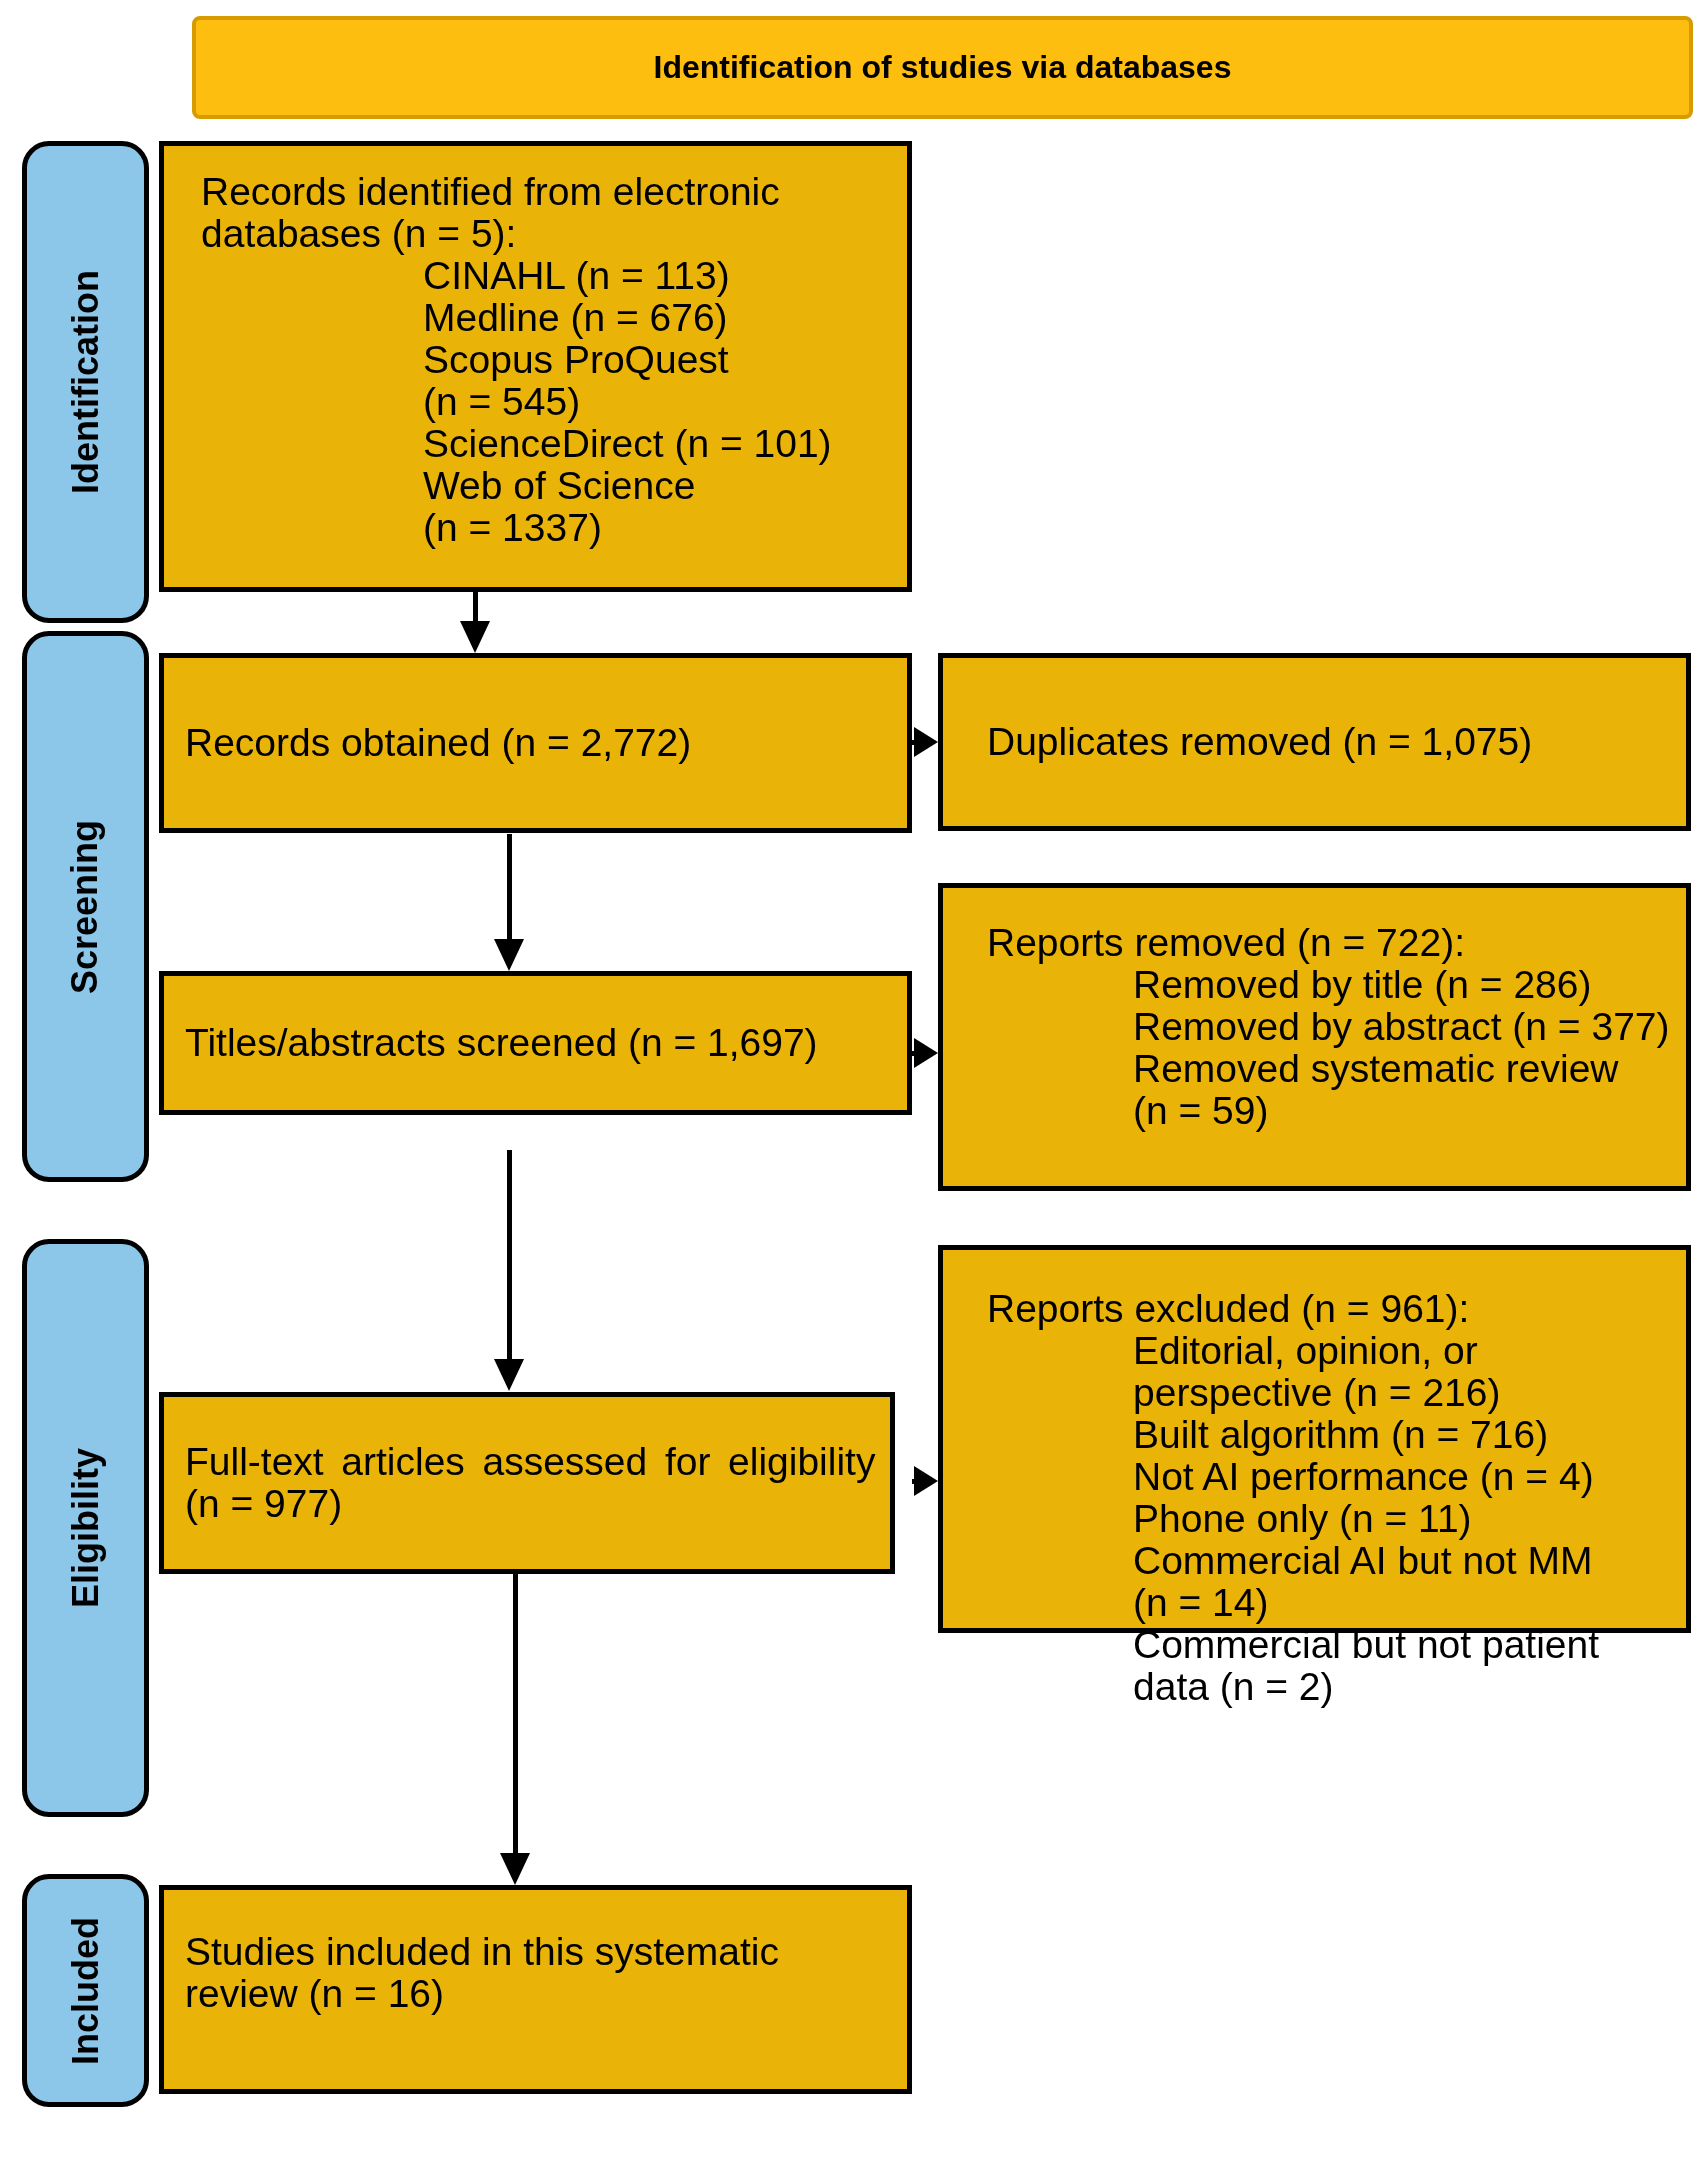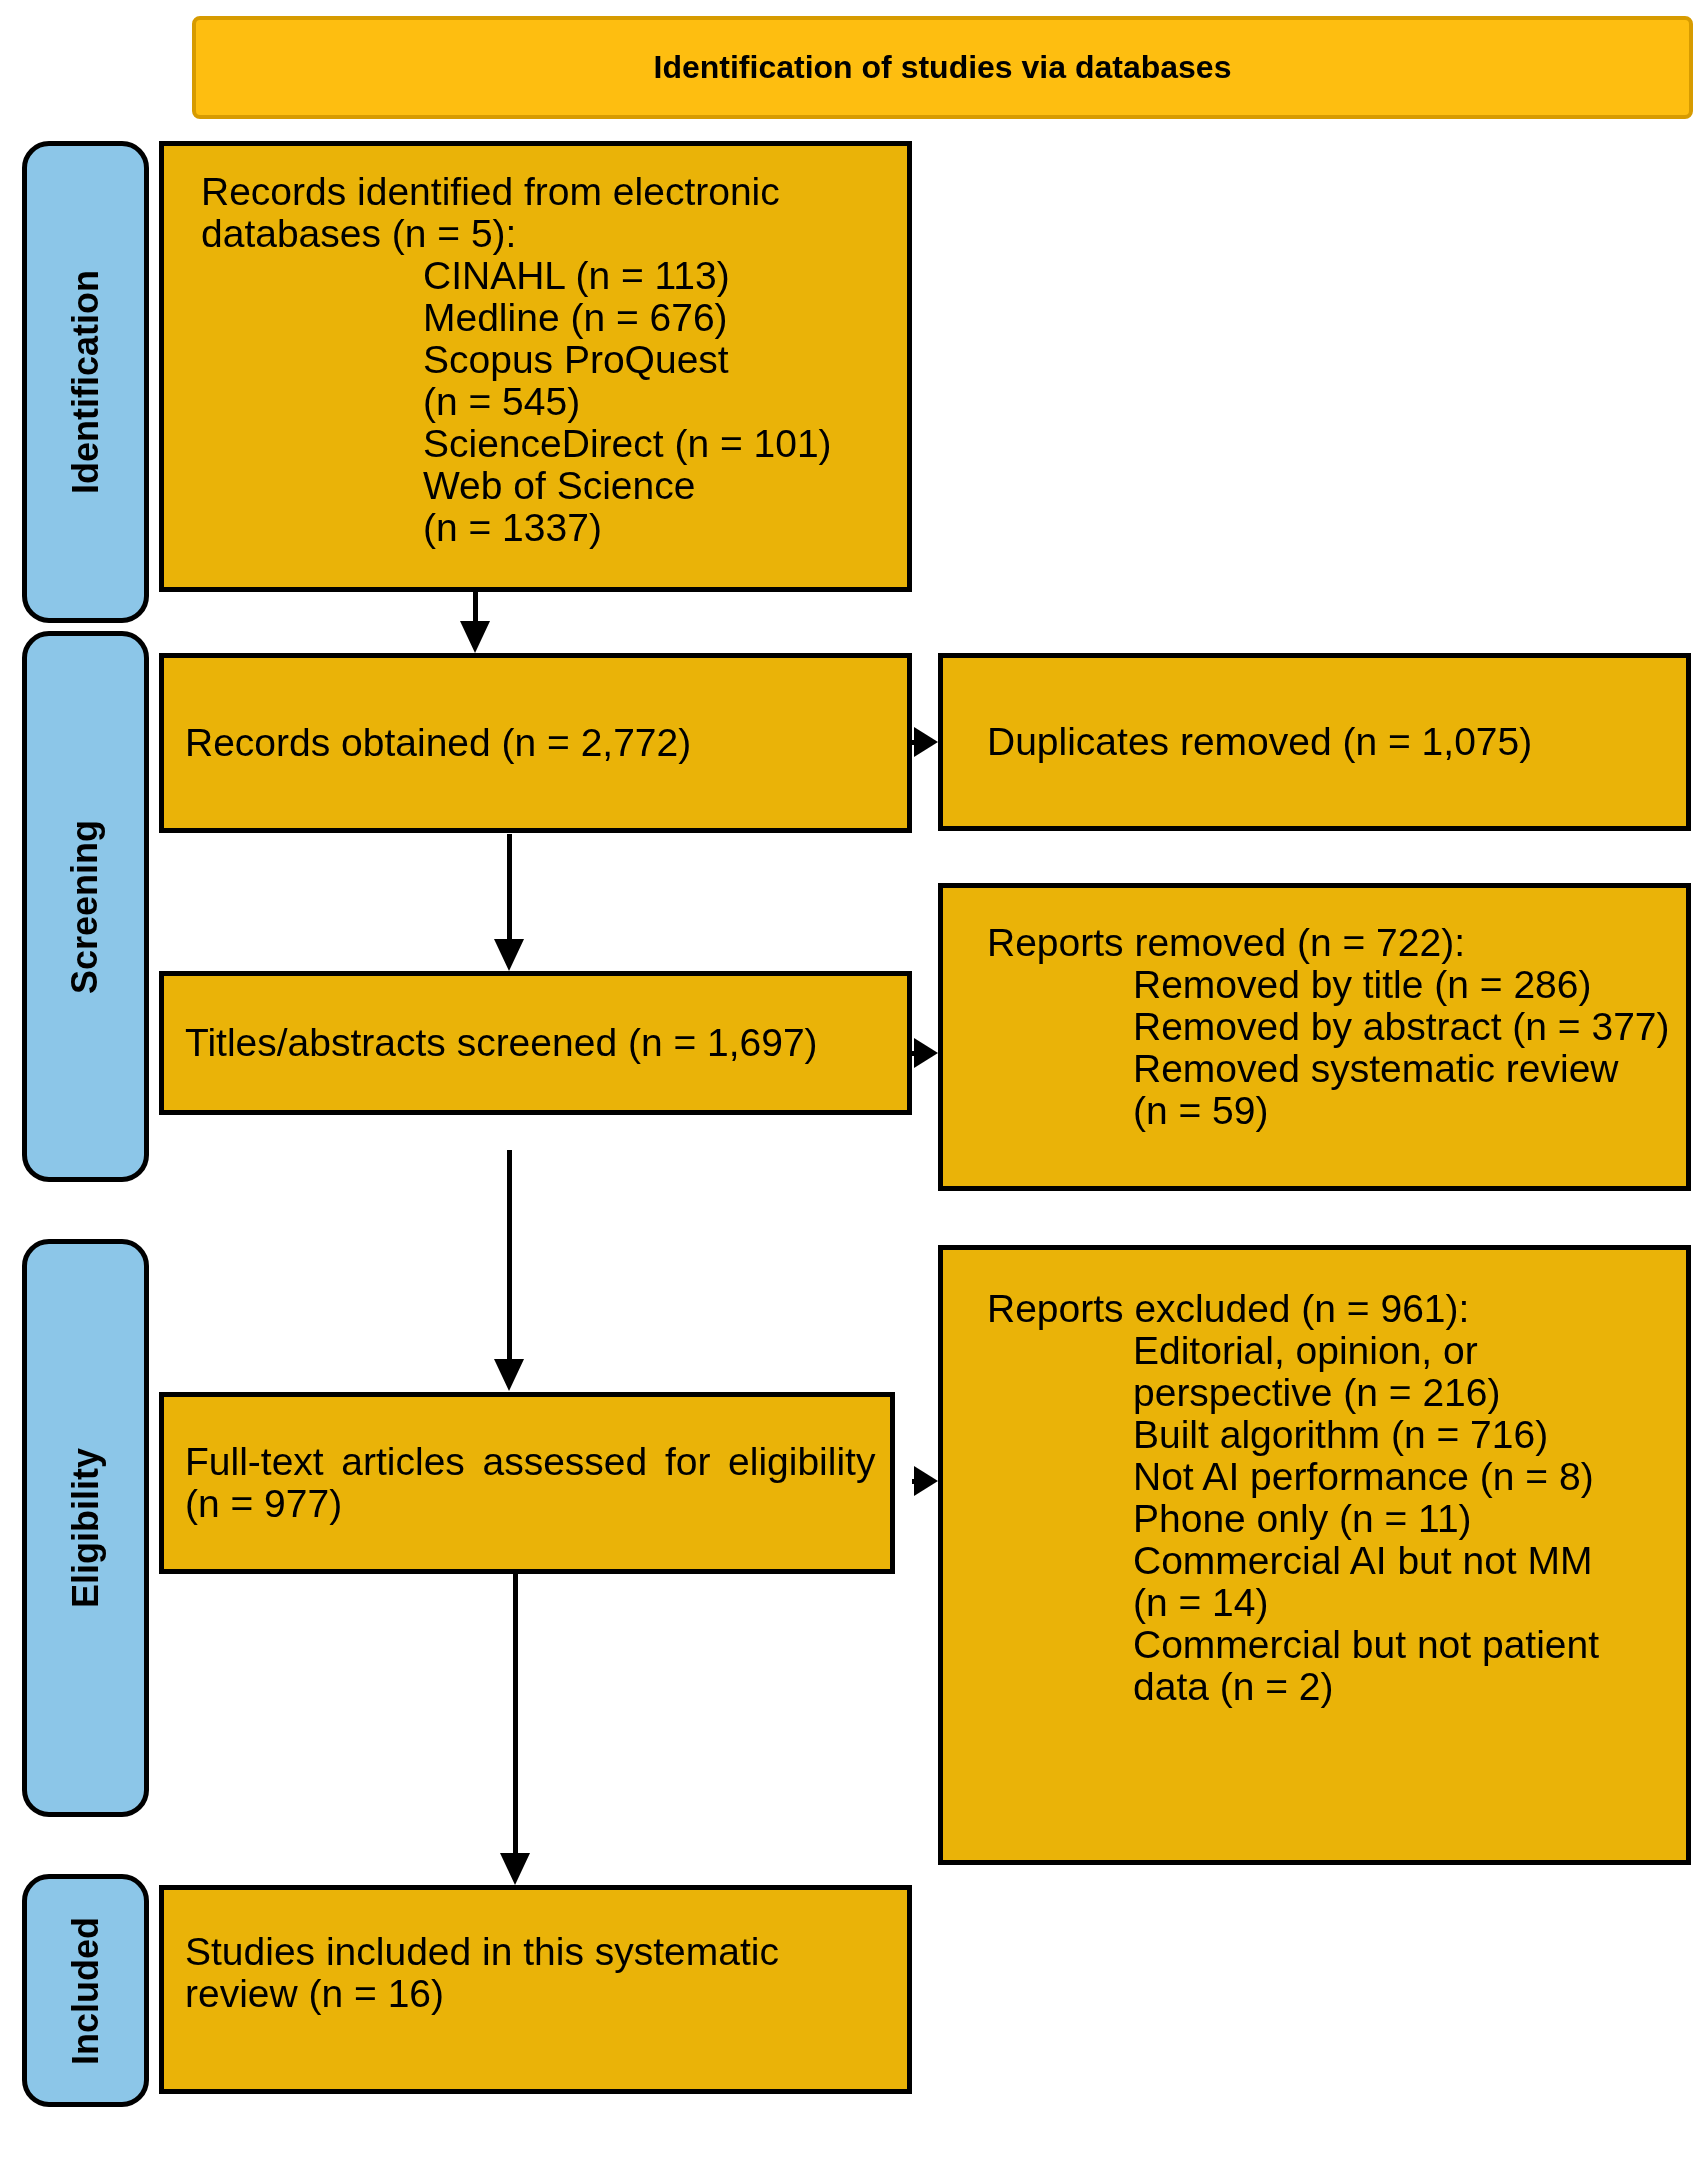--- a/index.html
+++ b/index.html
@@ -62,21 +62,21 @@
 
   #b-records  { left: 159px; top: 653px; width: 753px; height: 180px; padding-left: 21px; }
   #b-titles   { left: 159px; top: 971px; width: 753px; height: 144px; padding-left: 21px; }
   #b-fulltext { left: 159px; top: 1392px; width: 736px; height: 182px; padding-left: 21px; }
   #b-fulltext .titles .t-line:first-child { word-spacing: 6.8px; }
   #b-studies  { left: 159px; top: 1885px; width: 753px; height: 209px; padding: 41px 10.5px 0 21px; }
 
   #r-duplicates { left: 938px; top: 653px; width: 753px; height: 178px; padding-left: 44px; }
   #r-removed    { left: 938px; top: 883px; width: 753px; height: 308px; padding: 34px 5.2px 0 44px; }
   #r-removed .details { margin-left: 146px; }
-  #r-excluded   { left: 938px; top: 1245px; width: 753px; height: 620px; padding: 38px 5.2px 0 44px; }
+  #r-excluded   { left: 938px; top: 1245px; width: 753px; height: 388px; padding: 38px 5.2px 0 44px; }
   #r-excluded .details { margin-left: 146px; }
 
   
   .arrow-part { position: absolute; }
   .stem-v { width: 4.7px; background: #000; }
   .stem-h { height: 4.7px; background: #000; }
   .head-down {
     width: 0; height: 0;
     border-left: 15px solid transparent;
     border-right: 15px solid transparent;
@@ -172,21 +172,21 @@
   </div>
 
   <div class="wbox" id="r-excluded">
     <div class="titles">
         <div class="t-line">Reports excluded (n = 961):</div>
       </div>
     <div class="details">
         <div class="t-line">Editorial, opinion, or</div>
         <div class="t-line">perspective (n = 216)</div>
         <div class="t-line">Built algorithm (n = 716)</div>
-        <div class="t-line">Not AI performance (n = 8)</div>
+        <div class="t-line">Not AI performance (n = 4)</div>
         <div class="t-line">Phone only (n = 11)</div>
         <div class="t-line">Commercial AI but not MM</div>
         <div class="t-line">(n = 14)</div>
         <div class="t-line">Commercial but not patient</div>
         <div class="t-line">data (n = 2)</div>
       </div>
   </div>
 
   <div>
     <div class="arrow-part stem-v" style="left:473px; top:592px; height:32px;"></div>

